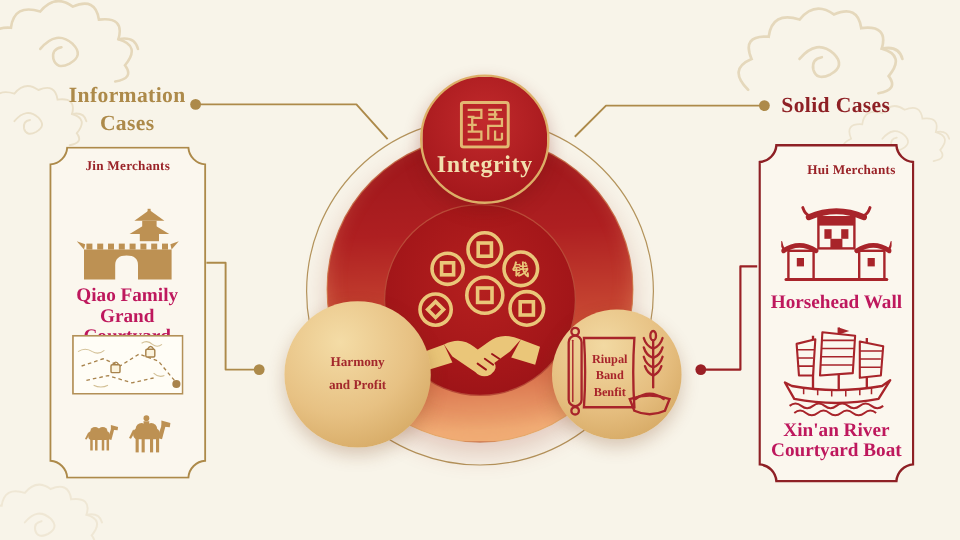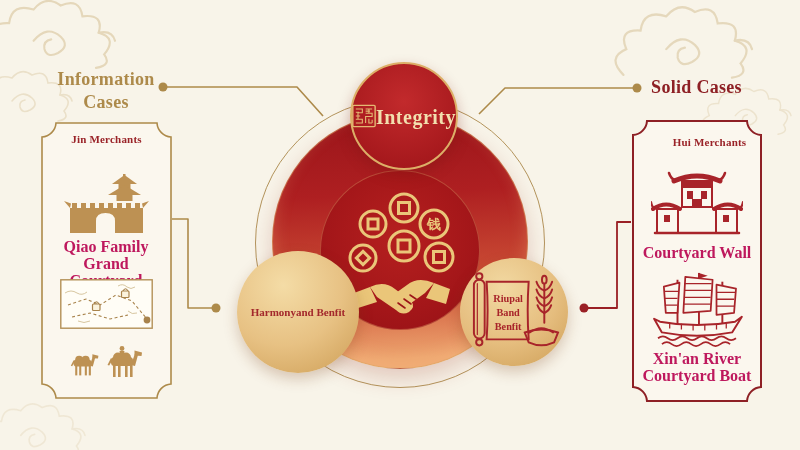--- a/index.html
+++ b/index.html
@@ -42,21 +42,21 @@
   .red-ring { position:absolute; left:272px; top:113px; width:256px; height:256px; border-radius:50%;
     background:linear-gradient(177deg,#9c161b 4%,#ae1f21 32%,#cd5036 66%,#eda56f 94%);
     border:1px solid rgba(222,172,104,.55);
     box-shadow:0 10px 22px rgba(140,30,15,.20), inset 0 -8px 16px rgba(255,200,140,.25);
     z-index:3; }
   .inner-circle { position:absolute; left:320px; top:170px; width:160px; height:160px; border-radius:50%;
     background:radial-gradient(circle at 50% 42%, #b5201f 0%, #a31619 62%, #941015 100%);
     border:1px solid rgba(240,200,130,.30); z-index:4; }
   .inner-art { position:absolute; left:0; top:0; }
 
-  .node { position:absolute; border-radius:50%; display:flex; 
+  .node { position:absolute; border-radius:50%; display:flex; flex-direction:column;
     align-items:center; justify-content:center; text-align:center; }
   .node-integrity { left:350px; top:62px; width:108px; height:108px; z-index:6;
     background:radial-gradient(circle at 50% 36%, #c22a2c 0%, #a5181c 78%);
     border:2px solid #dcae67; box-shadow:0 6px 14px rgba(120,20,15,.30); }
   .integrity-label { font-size:20px; font-weight:700; color:#f2dfae; letter-spacing:.5px; margin-top:2px; }
   .node-harmony { left:237px; top:251px; width:122px; height:122px; z-index:5;
     background:radial-gradient(circle at 38% 28%, #f4dca6 0%, #e7c183 52%, #cfa058 96%);
     box-shadow:0 6px 14px rgba(120,60,20,.25); }
   .harmony-line { font-size:11px; line-height:19px; font-weight:700; color:#a3282c; }
   .node-scroll { left:460px; top:258px; width:108px; height:108px; z-index:5;
@@ -214,21 +214,21 @@
         <path d="M63,42 Q77,33 90,42" stroke-width="4"></path>
         <path d="M89,41 q2,-1 3,-6" stroke-width="2.2"></path>
         <rect x="6" y="42" width="21" height="24" stroke-width="2" fill="#fbf7ee"></rect>
         <rect x="65" y="42" width="21" height="24" stroke-width="2" fill="#fbf7ee"></rect>
         <rect x="13" y="48" width="6" height="7" fill="#a8242a" stroke="none"></rect>
         <rect x="72" y="48" width="6" height="7" fill="#a8242a" stroke="none"></rect>
         <path d="M4,66 H88" stroke-width="2.5"></path>
       </g>
     </svg>
 
-    <p class="caption" style="left:0;top:124px;width:130px">Courtyard Wall</p>
+    <p class="caption" style="left:0;top:124px;width:130px">Horsehead Wall</p>
 
     <svg class="icon-abs" style="left:16px;top:150px" width="98" height="78" viewBox="0 0 100 80">
       <g stroke="#a8242a" fill="none" stroke-width="1.8" stroke-linejoin="round">
         <line x1="30" y1="10" x2="30" y2="56" stroke-width="2"></line>
         <line x1="52" y1="3" x2="52" y2="57" stroke-width="2"></line>
         <line x1="76" y1="12" x2="76" y2="55" stroke-width="2"></line>
         <polygon points="38,7 66,10 64,42 36,44" fill="#fbf7ee"></polygon>
         <path d="M37,14 H65 M37,21 H65 M37,28 H64 M36,35 H64" stroke-width="1.3"></path>
         <polygon points="16,17 32,13 30,44 18,44" fill="#fbf7ee"></polygon>
         <path d="M17,22 H31 M17,29 H30 M17,36 H30" stroke-width="1.3"></path>
@@ -286,21 +286,21 @@
         <rect x="1.5" y="1.5" width="41" height="39" rx="2" stroke-width="2.6"></rect>
         <path stroke-width="2" d="M7,8 h12 v7 h-8 v12 h8 M7,14 h6 M7,21 h8 M7,27 h12 v7 h-12"></path>
         <path stroke-width="2" d="M25,8 h12 M31,8 v8 M25,12 h8 M25,16 h12 v6 h-12 v12 M31,26 v8 h6 M37,28 v6"></path>
       </g>
     </svg>
     <div class="integrity-label">Integrity</div>
   </div>
 
   <div class="node node-harmony">
     <div class="harmony-line">Harmony</div>
-    <div class="harmony-line">and Benfit</div>
+    <div class="harmony-line">and Profit</div>
   </div>
 
   <div class="node node-scroll">
     <svg width="92" height="88" viewBox="0 0 94 90">
       <g stroke="#a8242a" stroke-width="2" fill="none" stroke-linecap="round">
         <rect x="6" y="12" width="11" height="60" rx="5.5"></rect>
         <circle cx="11.5" cy="8.5" r="3.2"></circle>
           <circle cx="11.5" cy="76" r="3.2"></circle>
         <line x1="9.5" y1="16" x2="9.5" y2="68" stroke-width="1.2"></line>
         <path d="M19,14 H62 Q60,43 62,73 H19 Q21,43 19,14 Z"></path>

